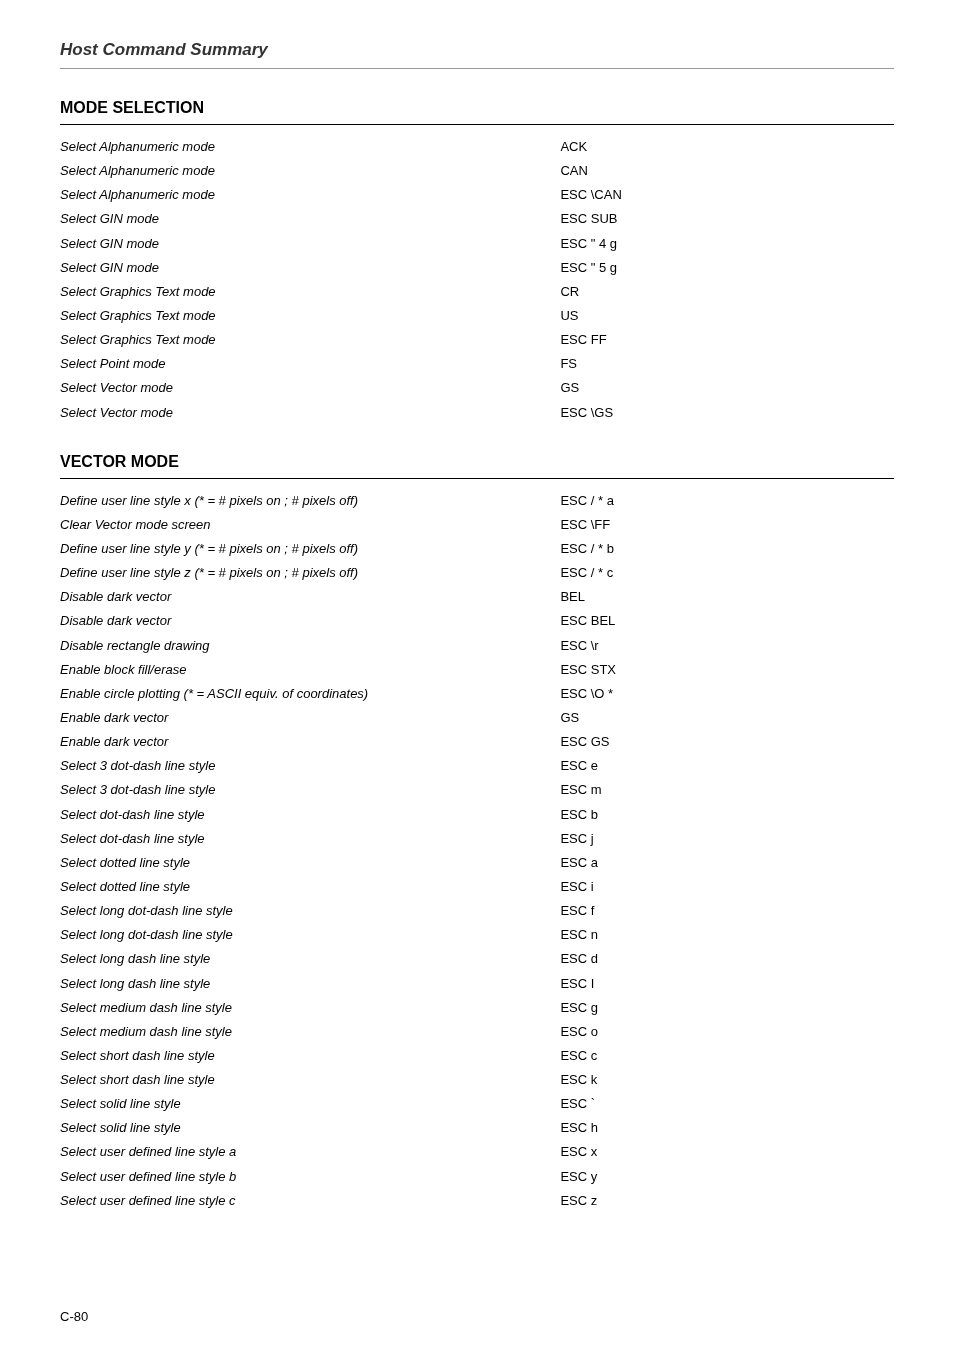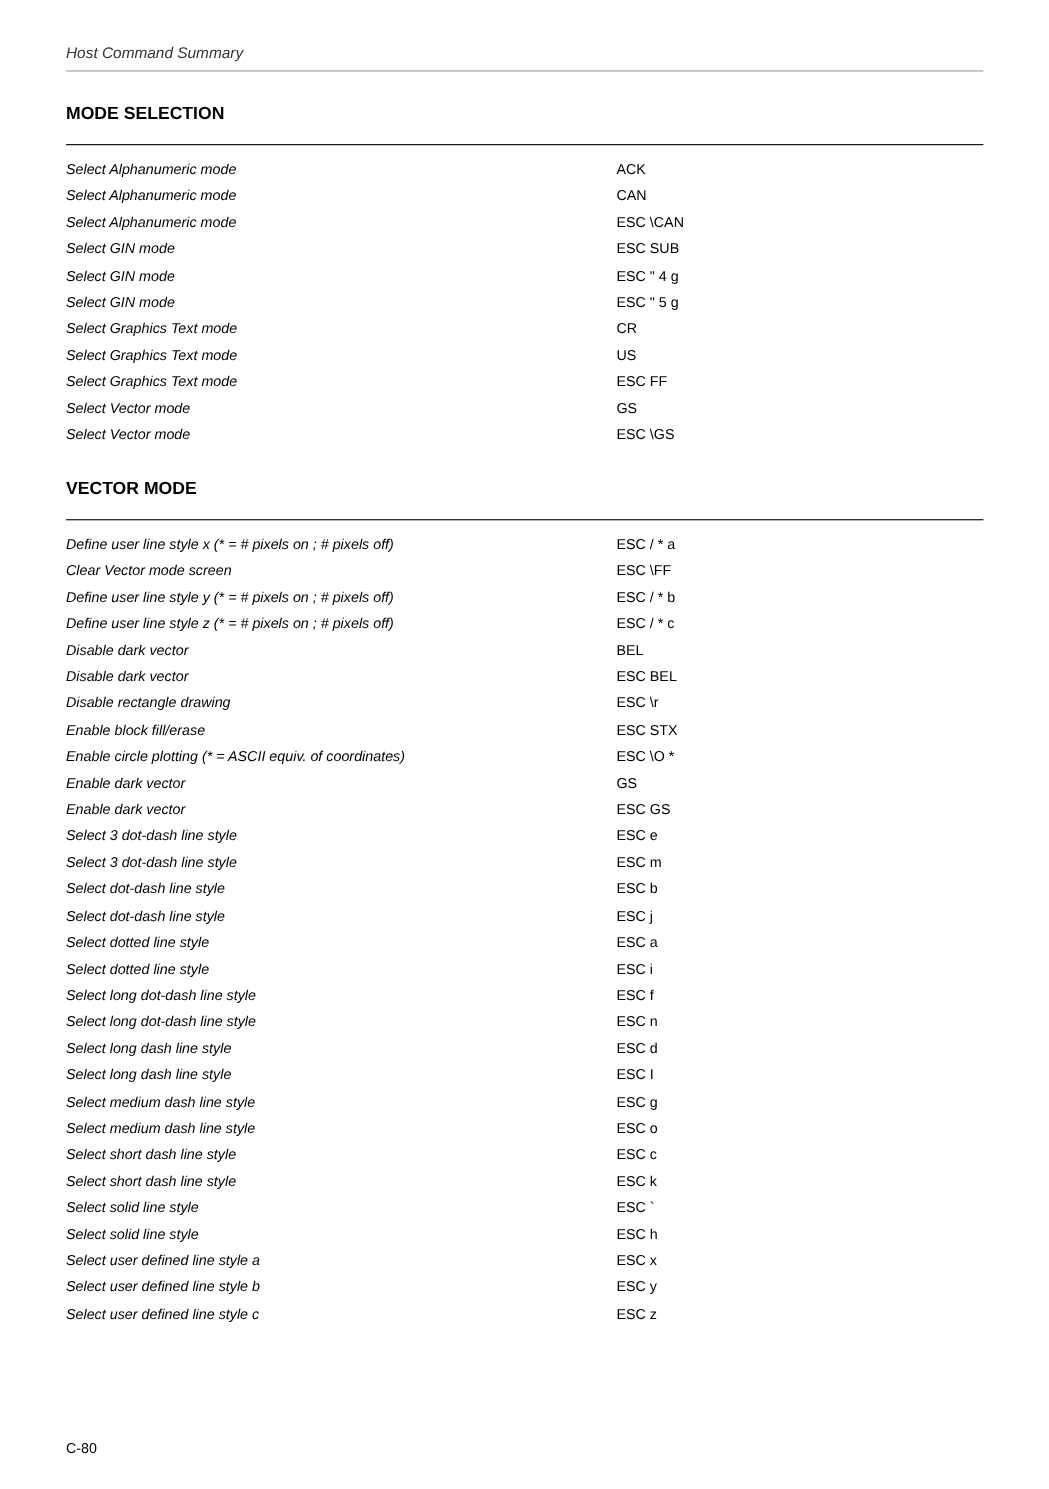--- a/index.html
+++ b/index.html
@@ -13,34 +13,35 @@
       padding: 0;
     }
     .page {
       width: 954px;
       min-height: 1354px;
       padding: 40px 60px 60px 60px;
       position: relative;
     }
     .page-header {
       font-style: italic;
-      font-size: 14px;
+      font-size: 17px;
       color: #333;
       margin-bottom: 30px;
       padding-bottom: 8px;
       border-bottom: 1px solid #999;
+      font-weight: bold;
     }
     .section {
       margin-bottom: 28px;
     }
     .section-title {
       font-size: 16px;
       font-weight: bold;
       margin-bottom: 10px;
-      padding-bottom: 18px;
+      padding-bottom: 7px;
       border-bottom: 1.5px solid #000;
     }
     .command-table {
       width: 100%;
       border-collapse: collapse;
     }
     .command-table tr td {
       padding: 2px 0;
       vertical-align: top;
       font-size: 13px;
@@ -104,20 +105,24 @@
               <td>Select Graphics Text mode</td>
               <td>CR</td>
             </tr>
             <tr>
               <td>Select Graphics Text mode</td>
               <td>US</td>
             </tr>
             <tr>
               <td>Select Graphics Text mode</td>
               <td>ESC FF</td>
+            </tr>
+            <tr>
+              <td>Select Point mode</td>
+              <td>FS</td>
             </tr>
             <tr>
               <td>Select Vector mode</td>
               <td>GS</td>
             </tr>
             <tr>
               <td>Select Vector mode</td>
               <td>ESC \GS</td>
             </tr>
           </tbody>

